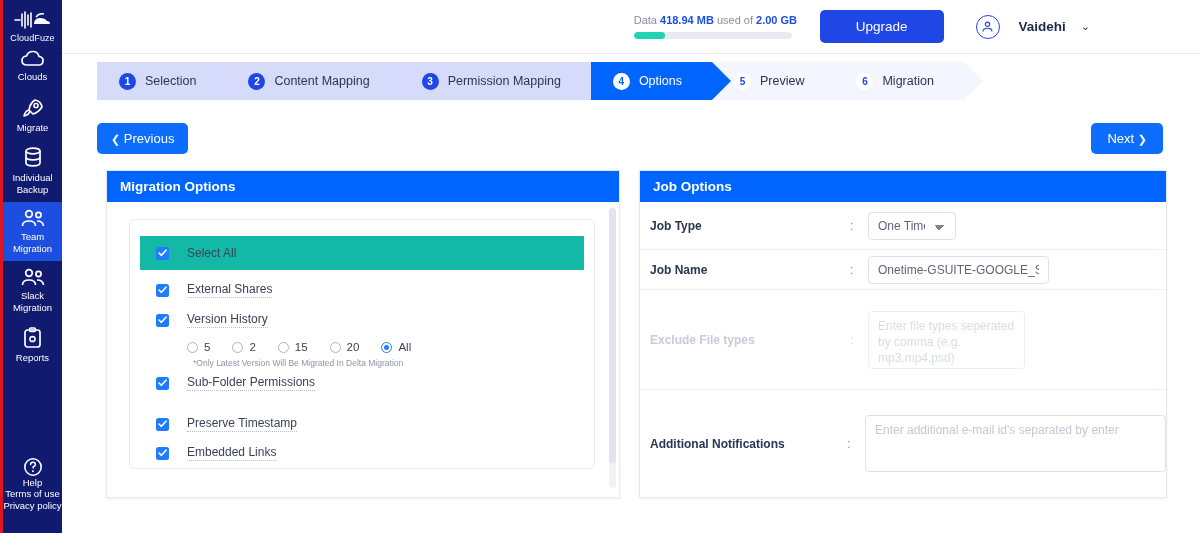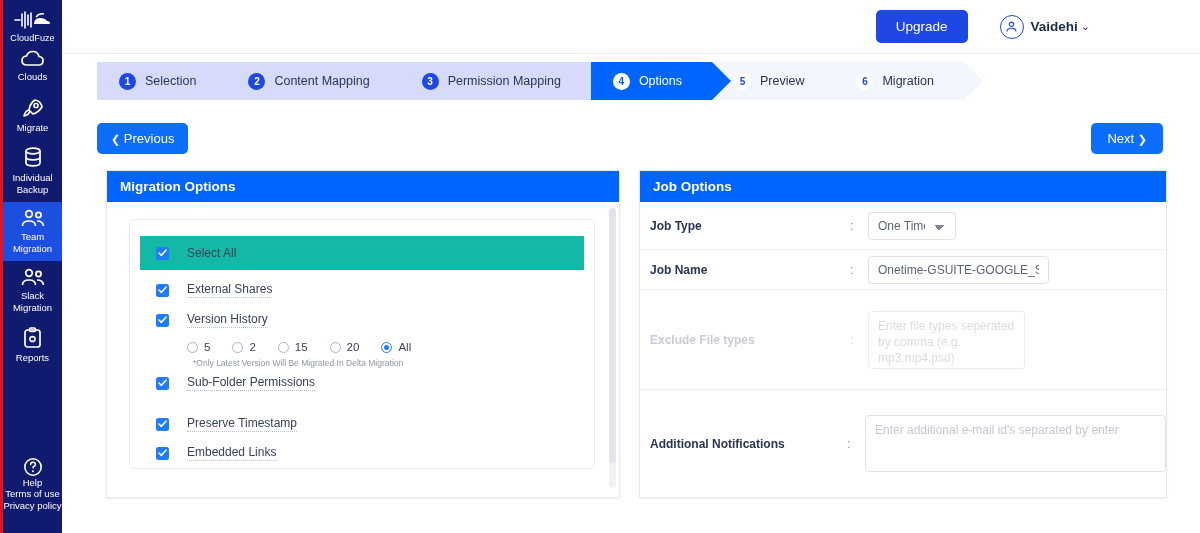--- a/index.html
+++ b/index.html
@@ -44,24 +44,24 @@
     display: flex; align-items: center; justify-content: flex-end;
     padding-right: 110px;
   }
   .data-usage { margin-right: 28px; width: 158px; }
   .data-usage-text { font-size: 11px; color: #8a8fa3; white-space: nowrap; }
   .data-usage-text b { color: #1c4ee0; font-weight: 700; }
   .usage-bar { margin-top: 6px; height: 7px; border-radius: 4px; background: #e9eaf0; overflow: hidden; }
   .usage-fill { height: 100%; border-radius: 4px; background: #22d3b0; }
   #upgrade-btn {
     background: #1f47e6; color: #fff; border: none; border-radius: 5px;
-    padding: 9px 20px; font-size: 13.5px; font-family: "Liberation Sans", sans-serif;
+    padding: 9px 36px; font-size: 13.5px; font-family: "Liberation Sans", sans-serif;
     cursor: pointer; font-weight: 400;
   }
-  .account { display: flex; align-items: center; margin-left: 32px; cursor: pointer; }
+  .account { display: flex; align-items: center; margin-left: 32px; cursor: pointer; gap: 12px; }
   .avatar-ring {
     width: 24px; height: 24px; border-radius: 50%;
     border: 1.5px solid #1f47e6; display:flex; align-items:center; justify-content:center;
     margin-right: 7px;
   }
   .account-name { font-size: 13.5px; color: #1c2a4a; font-weight: 700; }
   .caret { margin-left: 3px; color:#1c2a4a; font-size: 11px; }
 
   
   #stepper { position: absolute; left: 97px; top: 62px; height: 38px; display: flex; }
@@ -301,20 +301,31 @@
           <circle cx="9.9" cy="14.2" r="0.95" fill="#fff"></circle>
         </svg>
       </span>
       <span class="foot-link">Help</span>
       <span class="foot-link">Terms of use</span>
       <span class="foot-link">Privacy policy</span>
     </div>
   </div>
 
   <div id="header">
+    <div class="data-usage">
+      <div class="data-usage-text">
+        <span>Data</span>
+        <b>418.94 MB</b>
+        <span>used of</span>
+        <b>2.00 GB</b>
+      </div>
+      <div class="usage-bar">
+        <div class="usage-fill" id="usage-fill" style="width: 20%;"></div>
+      </div>
+    </div>
     <button id="upgrade-btn">Upgrade</button>
     <div class="account">
       <span class="avatar-ring">
         <svg width="13" height="13" viewBox="0 0 14 14">
           <circle cx="7" cy="4.6" r="2.3" fill="none" stroke="#1f47e6" stroke-width="1.3"></circle>
           <path d="M2.2 12.5 q0-3.6 4.8-3.6 t4.8 3.6" fill="none" stroke="#1f47e6" stroke-width="1.3" stroke-linejoin="round"></path>
         </svg>
       </span>
       <span class="account-name">Vaidehi</span>
       <span class="caret">⌄</span>

